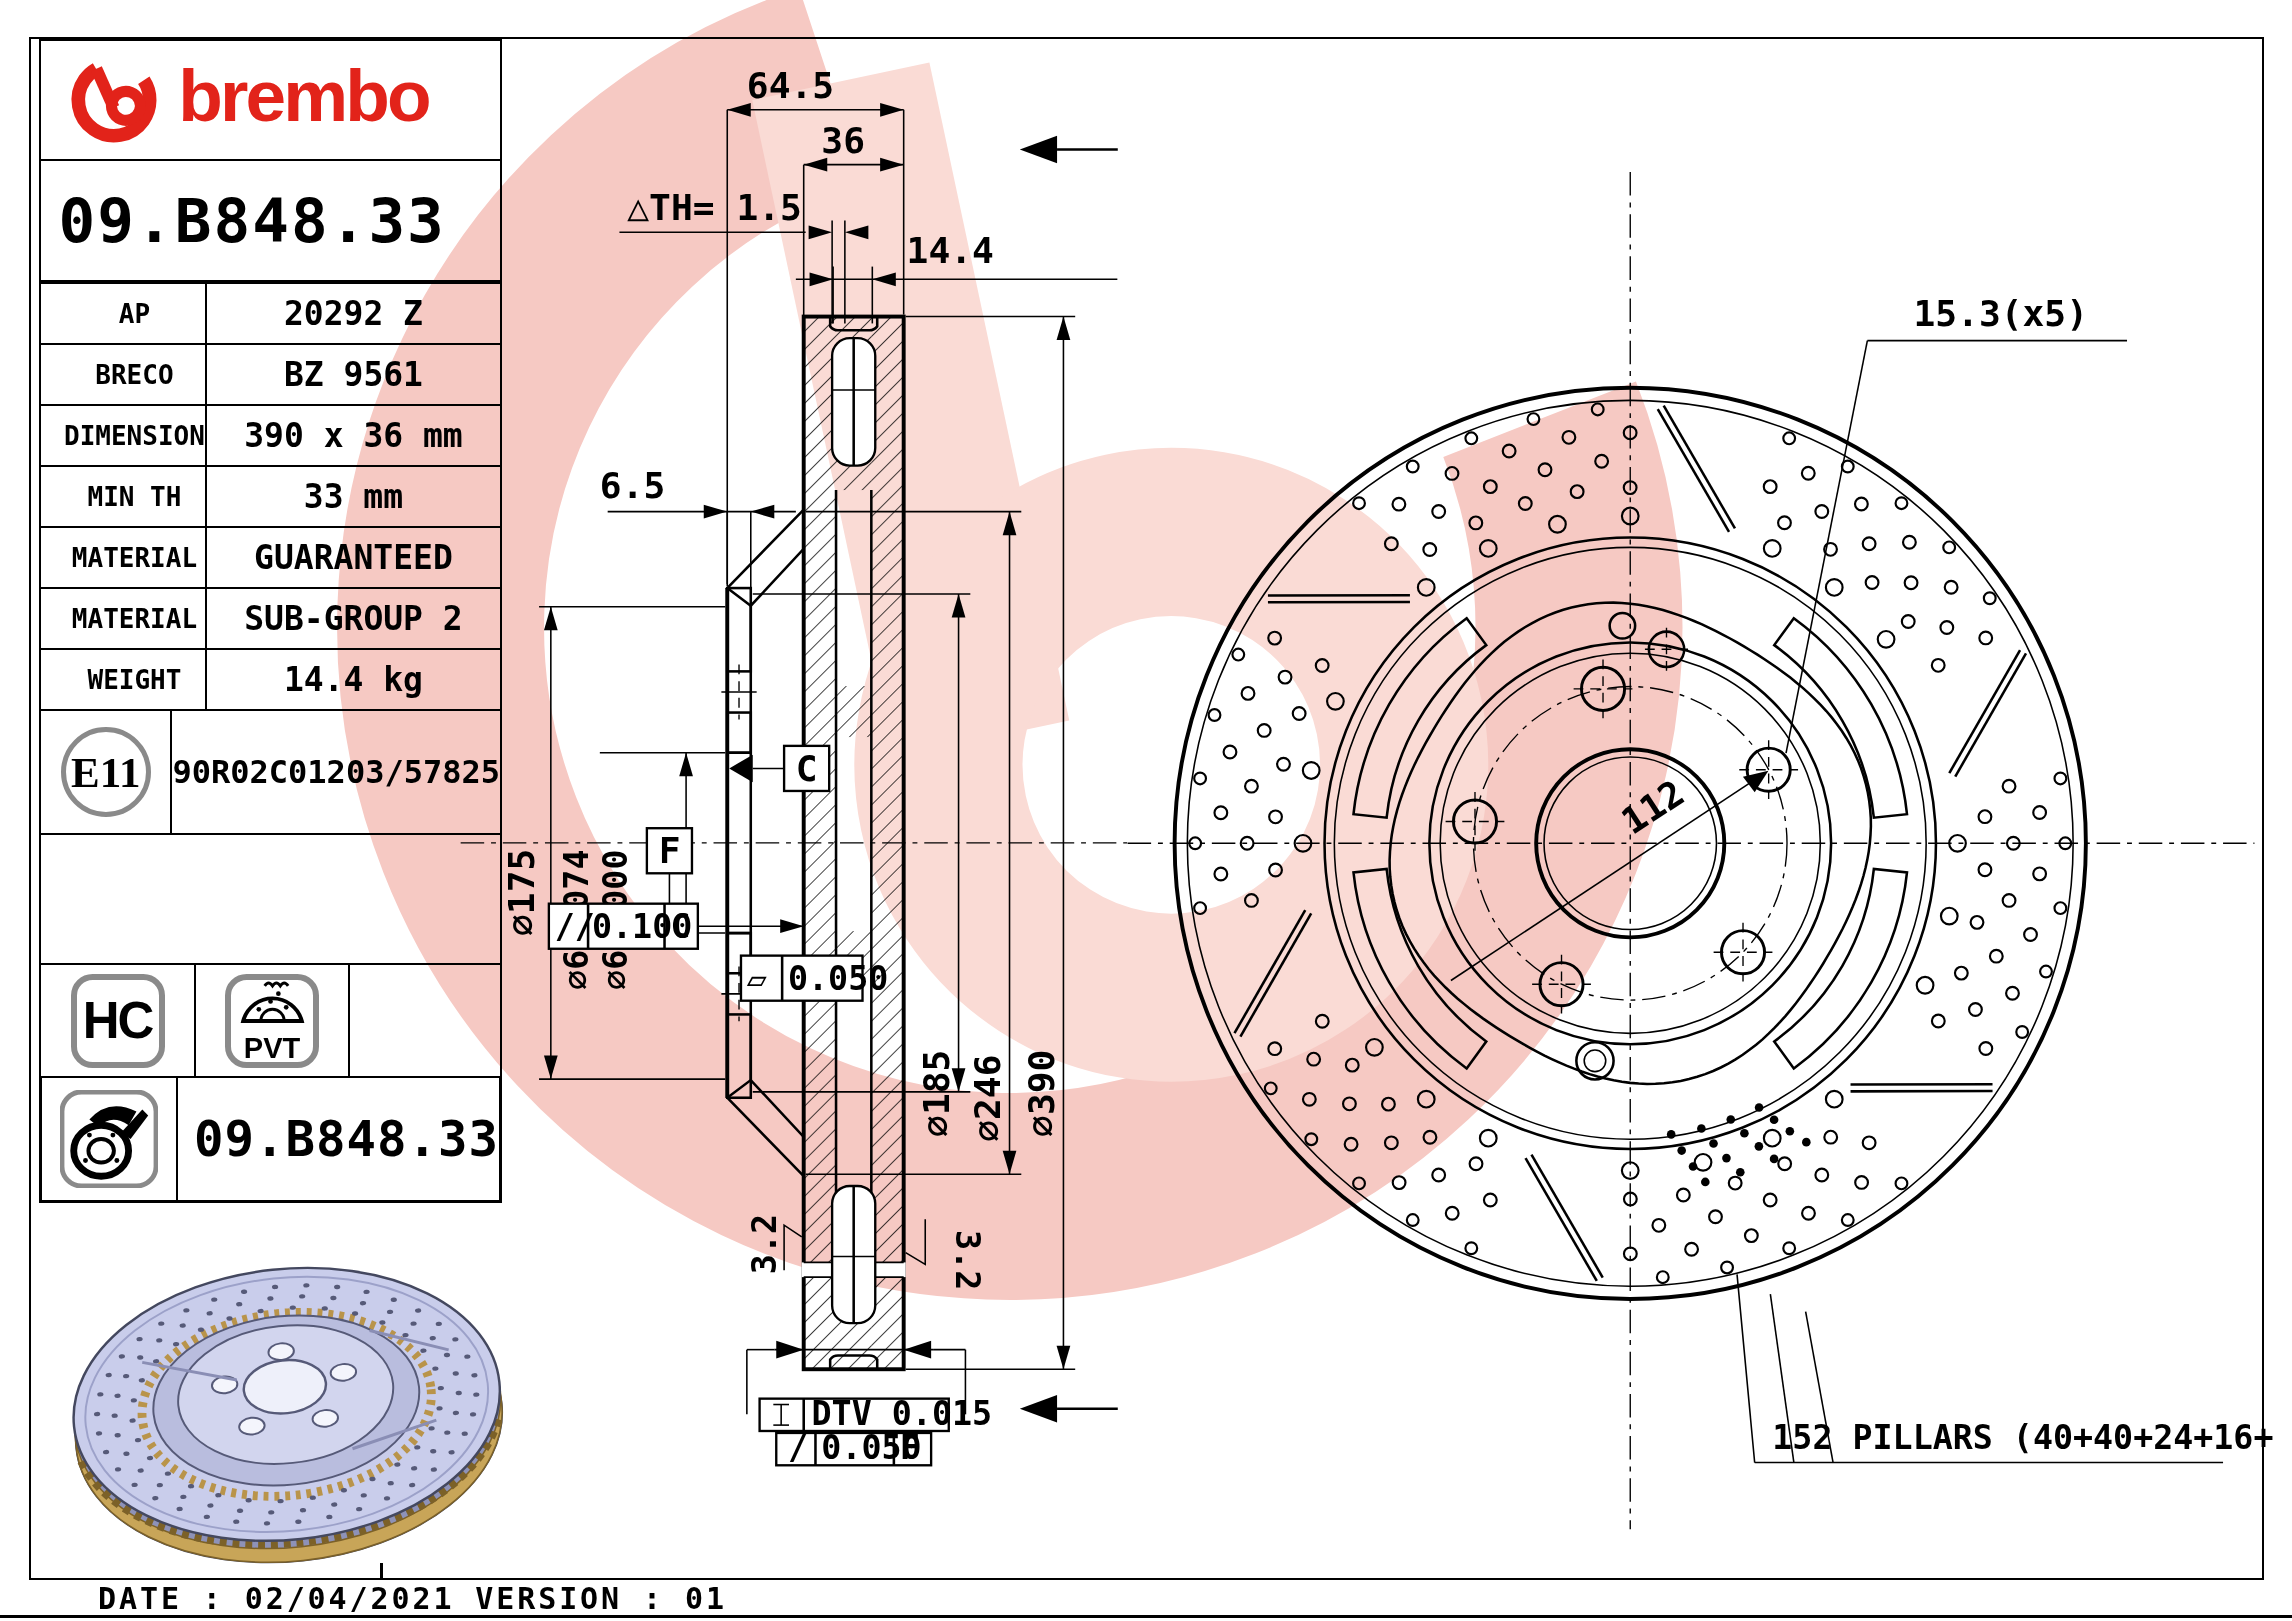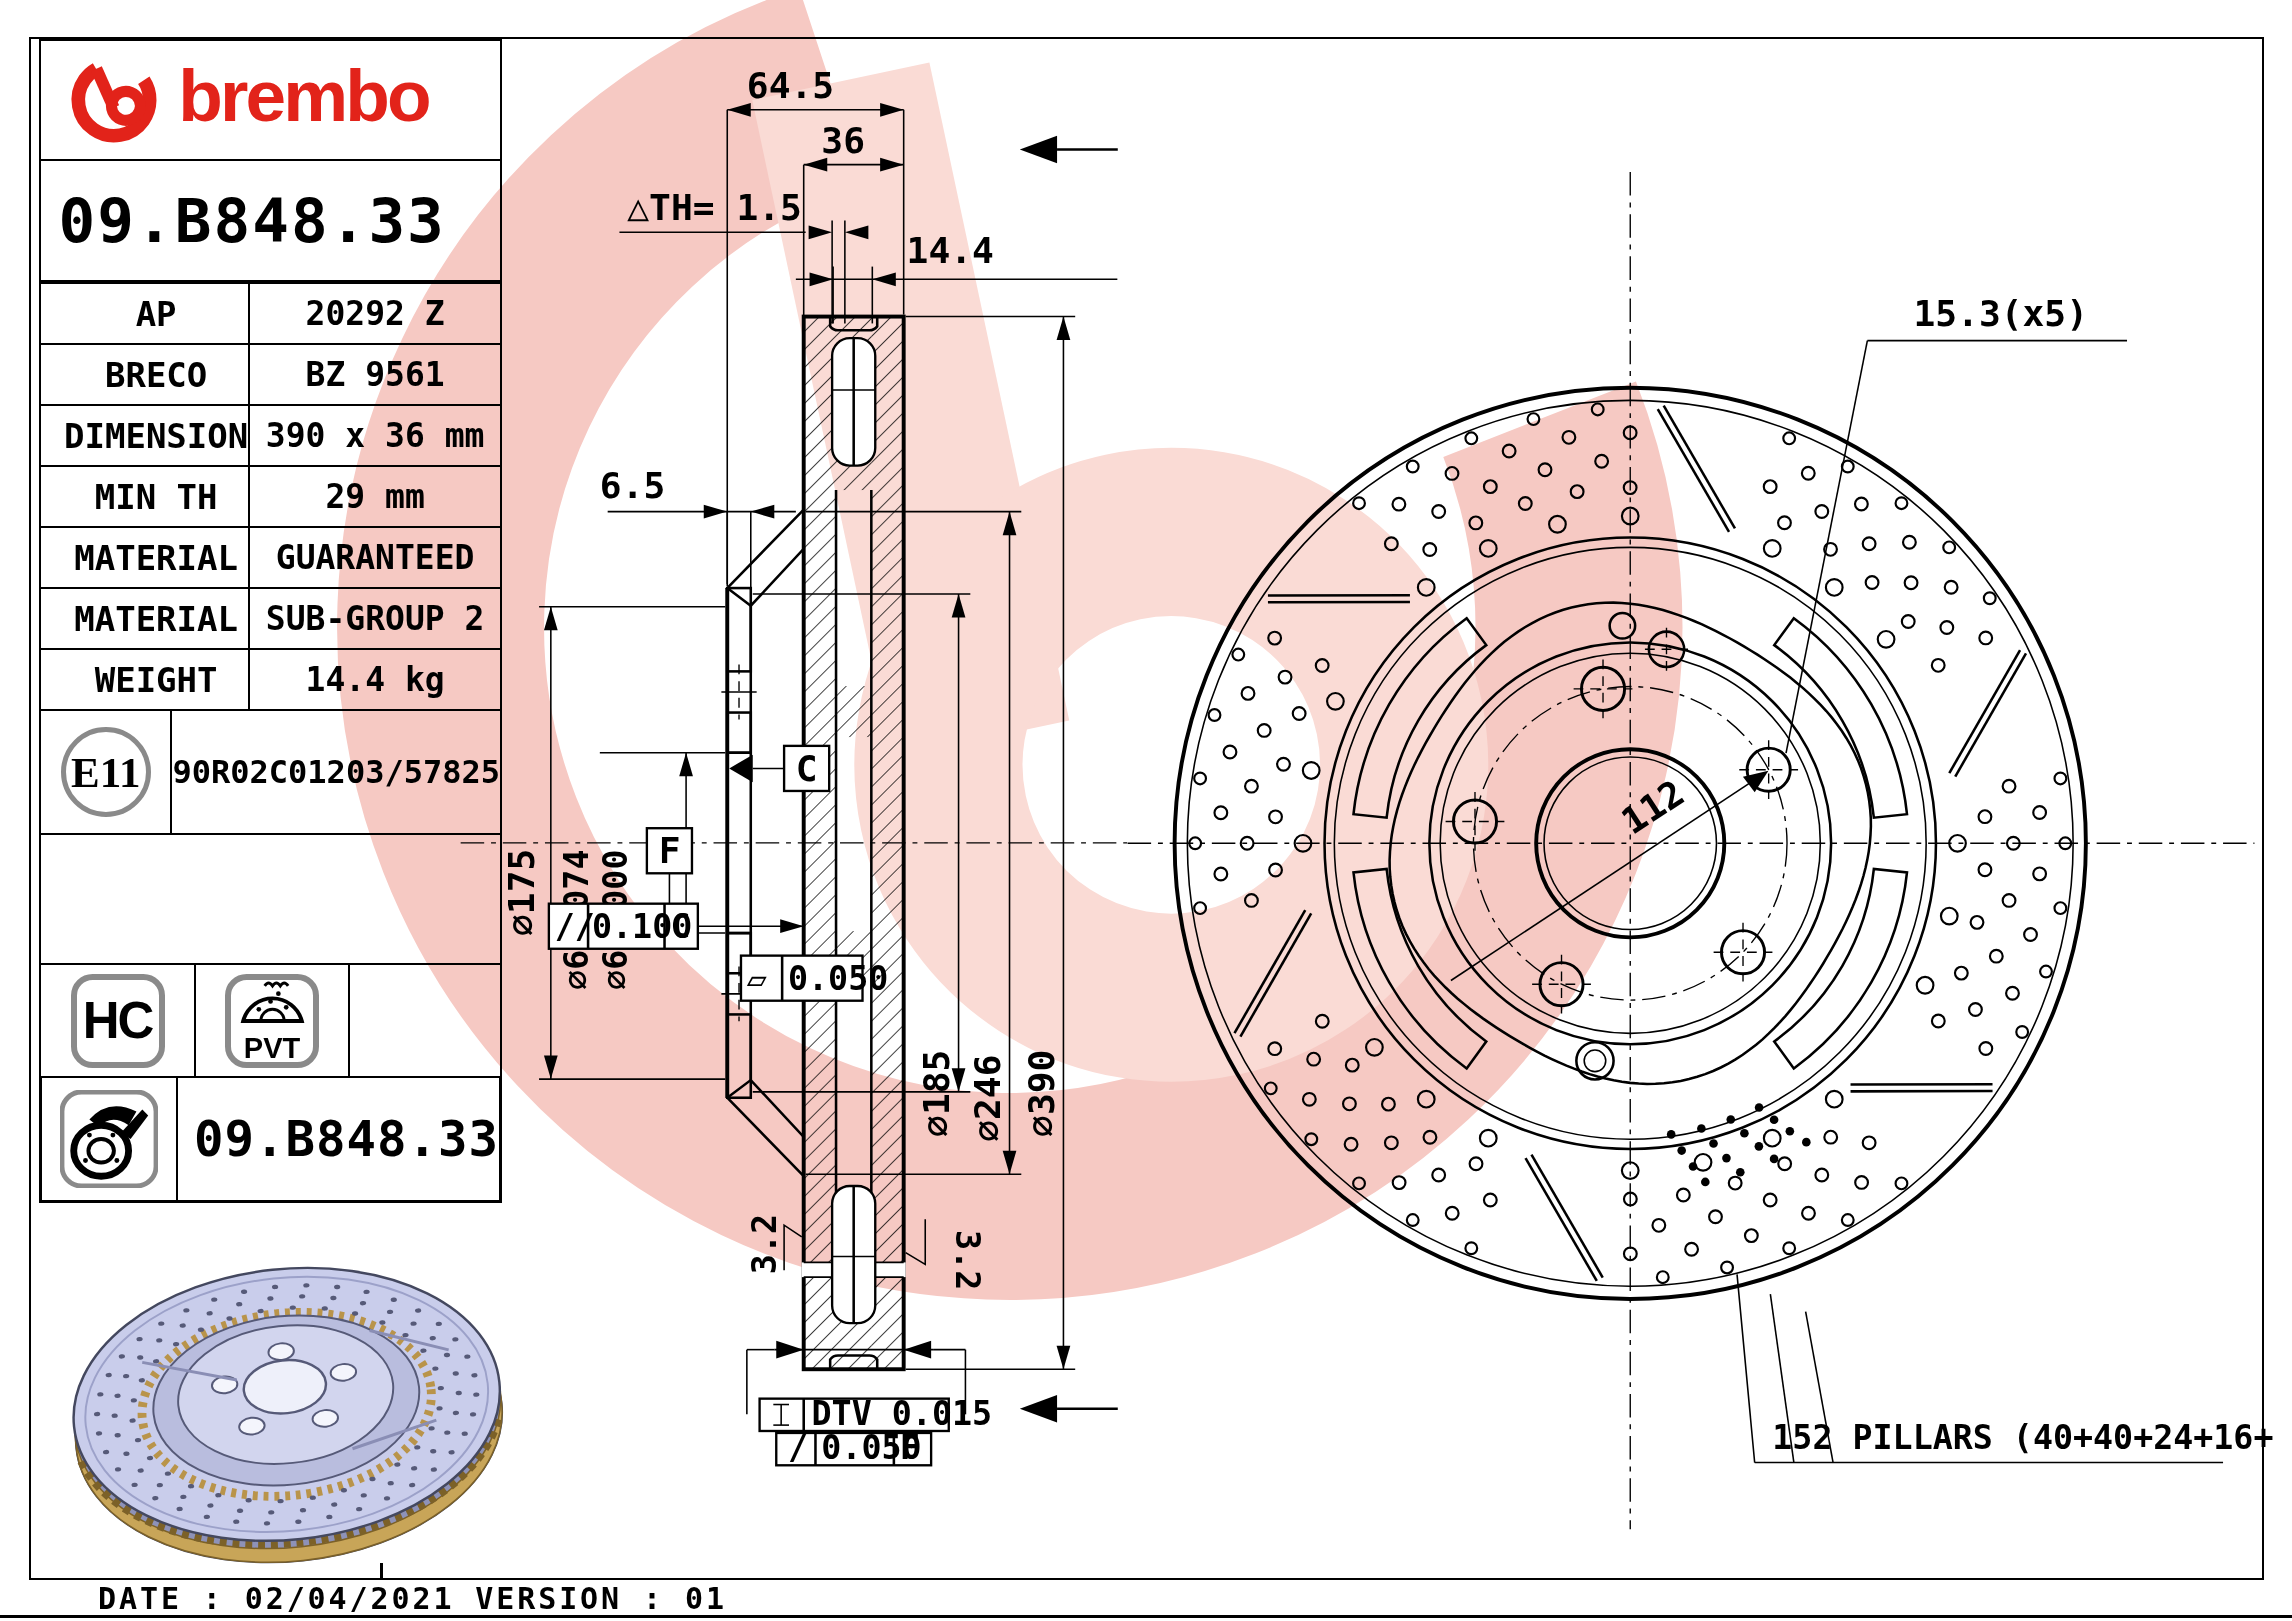--- a/index.html
+++ b/index.html
@@ -16,21 +16,21 @@
   #watermark { left:0; top:0; width:2293px; height:1621px; z-index:0; }
   
   #panel { left:39px; top:39px; width:463px; z-index:4; }
   .cell { border:2px solid #000; background:transparent; }
   #logo-cell { display:flex; align-items:center; gap:13.7px; height:122px; padding-left:21.6px; background:#fff; }
   #brand-word { font-family:"Liberation Sans", sans-serif; font-weight:bold; font-size:73px; color:#e2231a; letter-spacing:-2.9px; padding-bottom:9.8px;}
   #partnum-cell { height:121px; border-top:none; display:flex; align-items:center; padding-left:17.6px;
     font-size:61px; font-weight:bold; letter-spacing:2px; }
   table#spec { border-collapse:collapse; width:463px; }
   table#spec td { border:2px solid #000; height:61px; }
-  table#spec td.lab { width:155px; text-align:center; font-weight:bold; font-size:34px;padding-left:23px; }
+  table#spec td.lab { width:155px; text-align:center; font-weight:bold; font-size:26px;padding-left:23px; }
   table#spec td.val { width:308px; text-align:center; font-weight:bold; font-size:33px; }
   tr.thick td { border-top:3.9px solid #000; }
   #e11-row { display:flex; border:2px solid #000; border-top:none; height:124px; }
   #e11-mark { width:155px; border-right:2px solid #000; display:flex; align-items:center; justify-content:center; }
   #e11-circle { width:90px; height:90px; border:5.9px solid #8a8a8a; border-radius:50%;
      display:flex; align-items:center; justify-content:center;
      font-family:"Liberation Serif", serif; font-weight:bold; font-size:43px; }
   #e11-val { flex:1; display:flex; align-items:center; justify-content:center;
      font-weight:bold; font-size:32px; line-height:1.25; }
   #empty-row { border:2px solid #000; border-top:none; height:130px; }
@@ -110,21 +110,21 @@
         <tr>
           <td class="lab">BRECO</td>
           <td class="val">BZ 9561</td>
         </tr>
         <tr class="thick">
           <td class="lab">DIMENSION</td>
           <td class="val">390 x 36 mm</td>
         </tr>
         <tr>
           <td class="lab">MIN TH</td>
-          <td class="val">29 mm</td>
+          <td class="val">33 mm</td>
         </tr>
         <tr>
           <td class="lab">MATERIAL</td>
           <td class="val">GUARANTEED</td>
         </tr>
         <tr>
           <td class="lab">MATERIAL</td>
           <td class="val">SUB-GROUP 2</td>
         </tr>
         <tr>

